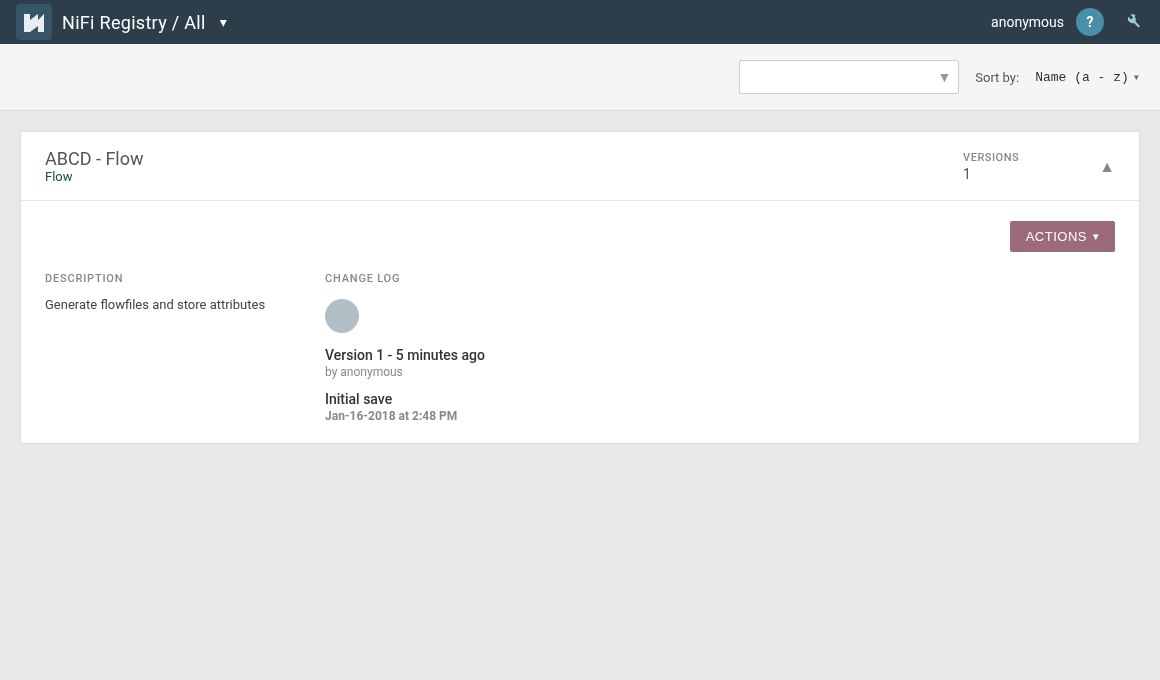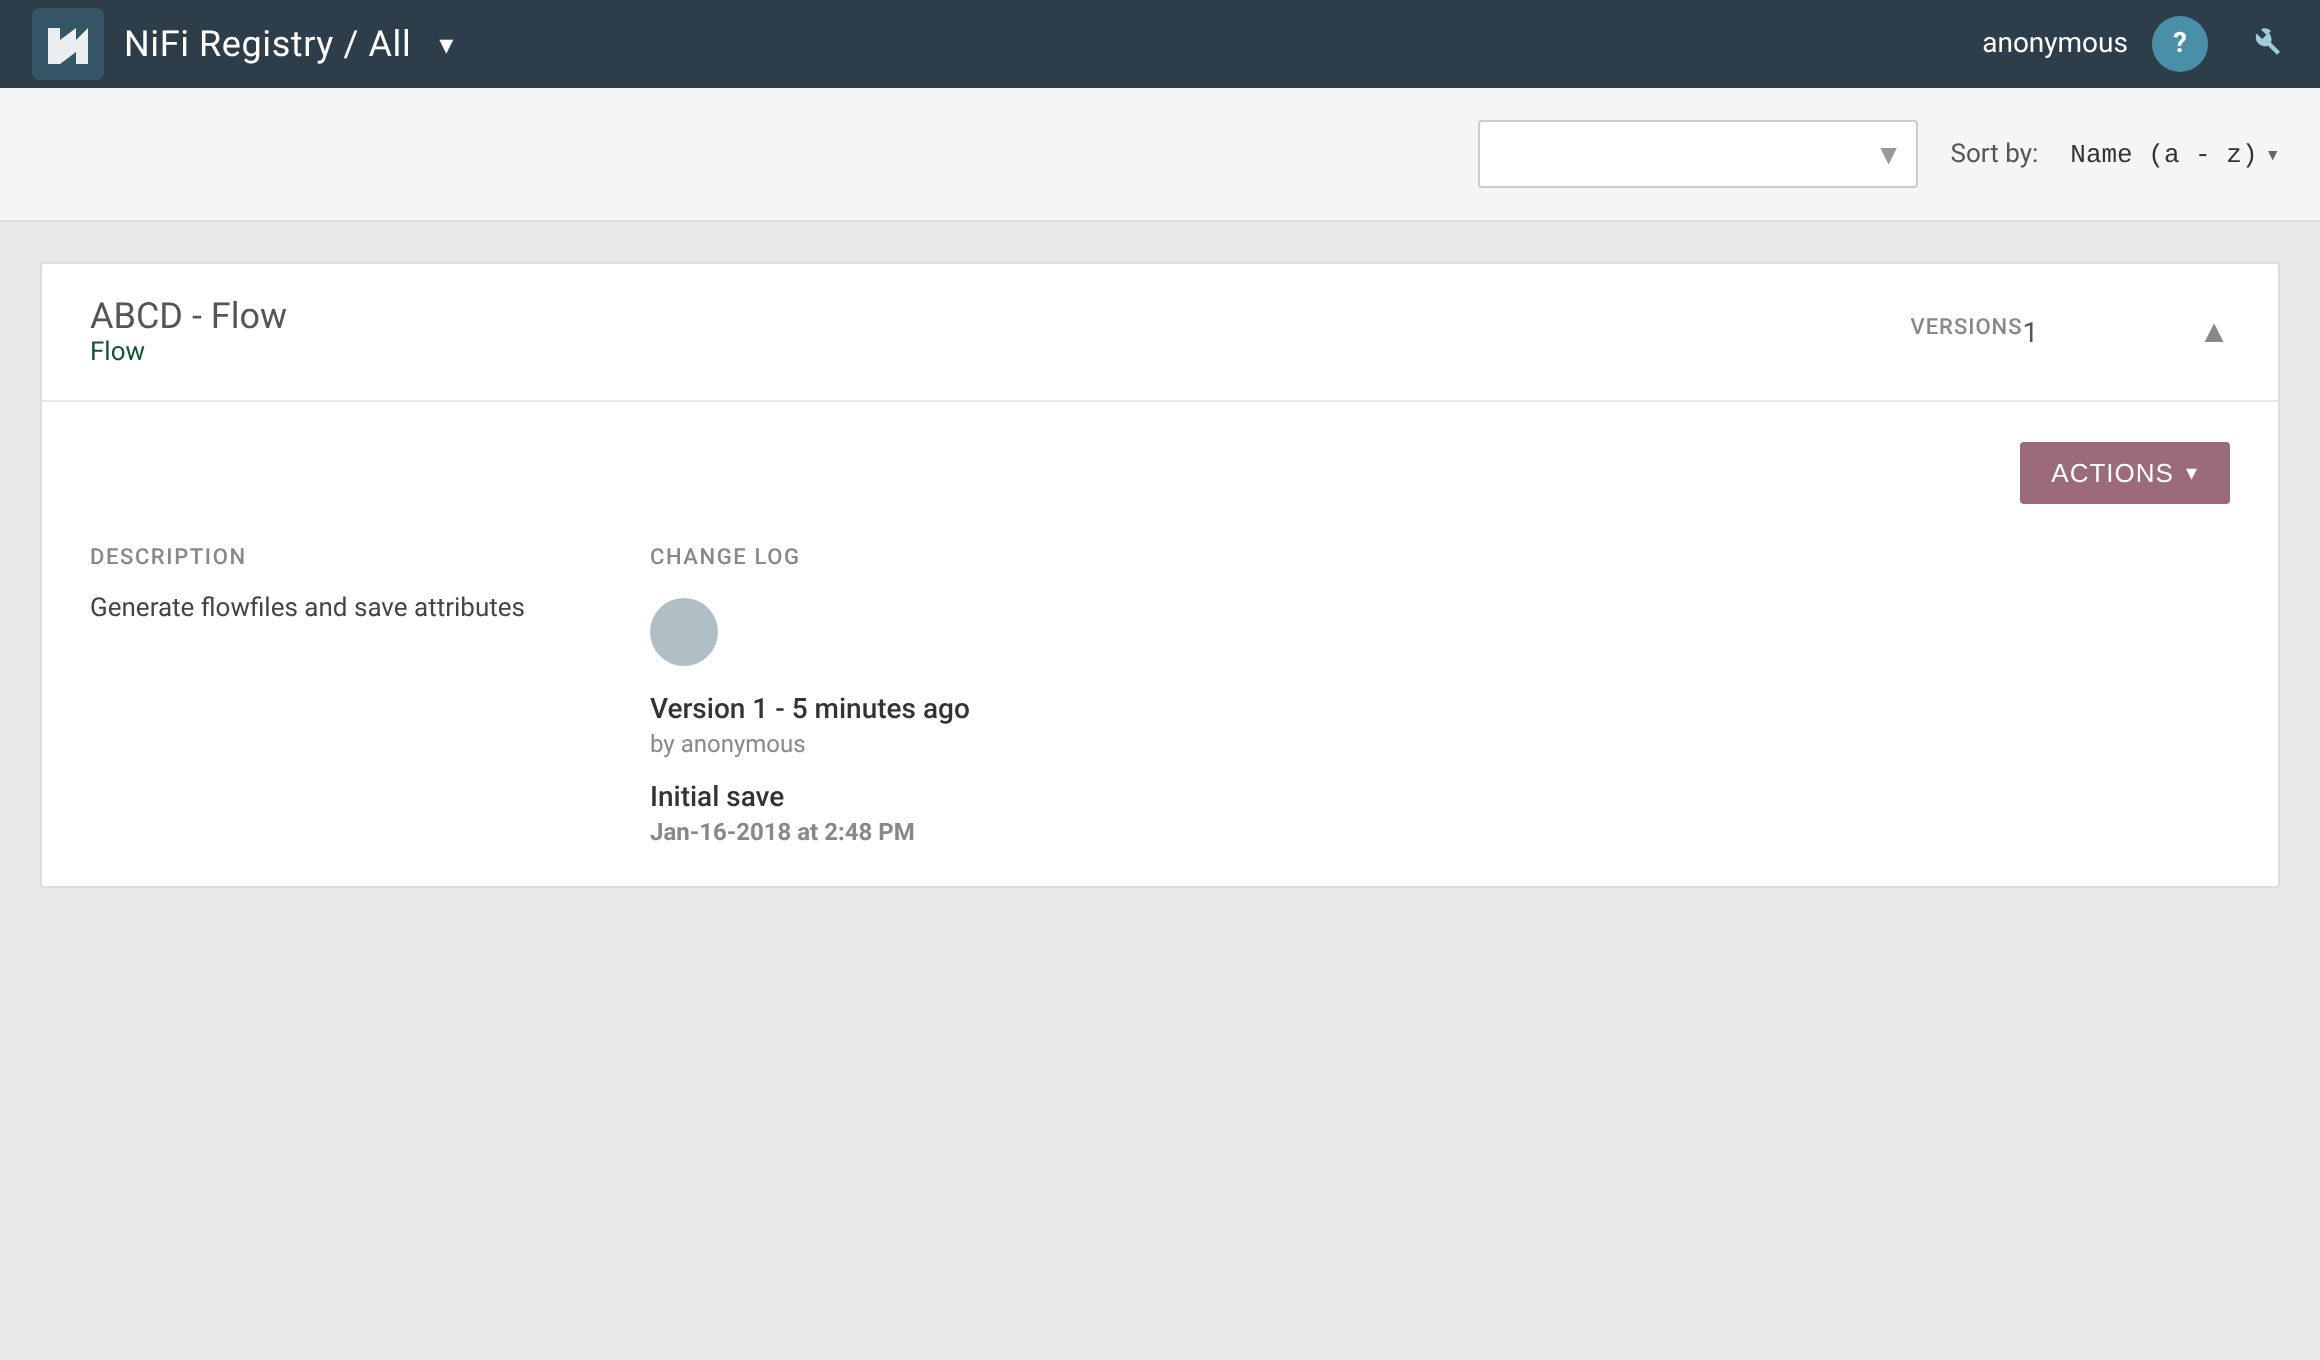--- a/index.html
+++ b/index.html
@@ -151,21 +151,21 @@
       color: #555;
       font-weight: 400;
     }
     .flow-type {
       font-size: 13px;
       color: #14532d;
       margin-top: 0;
     }
     .flow-versions {
       display: flex;
-      flex-direction: row;
+      flex-direction: column;
       align-items: flex-start;
     }
     .versions-label {
       font-size: 11px;
       color: #888;
       font-weight: 500;
       letter-spacing: 0.5px;
       text-transform: uppercase;
     }
     .versions-count {
@@ -335,21 +335,21 @@
         <button class="actions-btn">
           <span>ACTIONS</span>
           <span class="actions-arrow">▾</span>
         </button>
       </div>
 
       <div class="detail-columns">
 
         <div class="detail-col-desc">
           <div class="col-header">DESCRIPTION</div>
-          <div class="desc-text">Generate flowfiles and save attributes</div>
+          <div class="desc-text">Generate flowfiles and store attributes</div>
         </div>
 
         <div class="detail-col-changelog">
           <div class="col-header">CHANGE LOG</div>
           <div class="changelog-entry">
             <div class="changelog-avatar"></div>
             <div class="changelog-content">
               <div class="changelog-version-line">Version 1 - 5 minutes ago</div>
               <div class="changelog-author">by anonymous</div>
               <div class="changelog-commit-title">Initial save</div>

